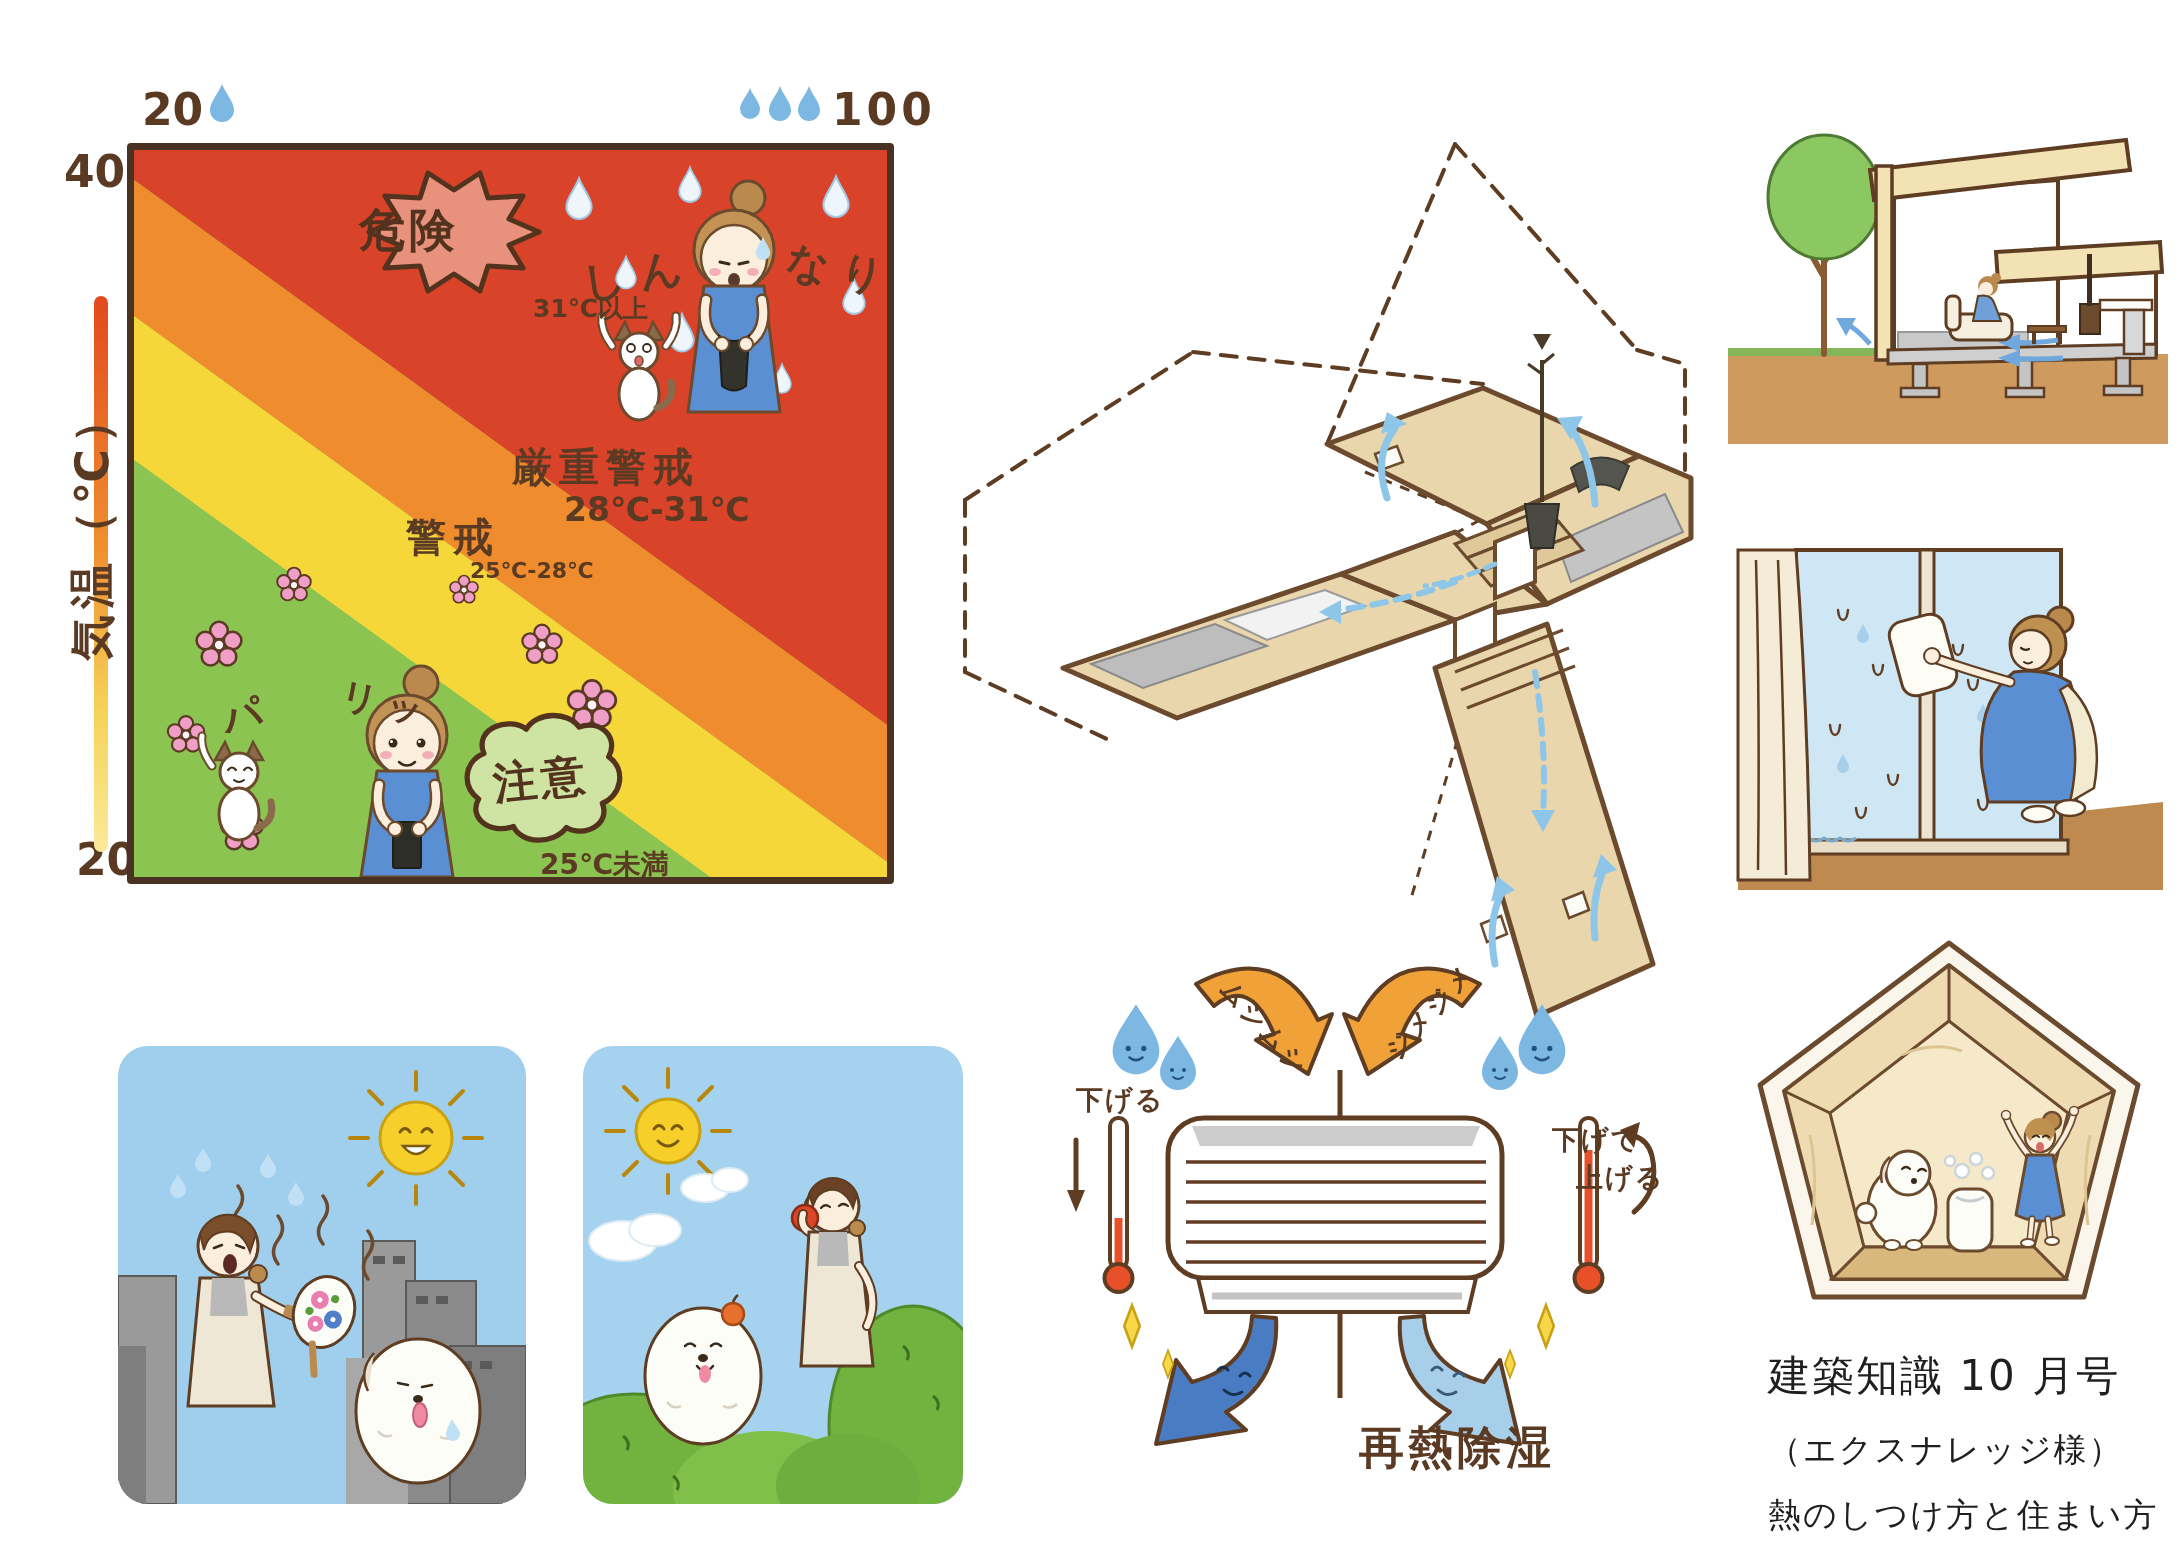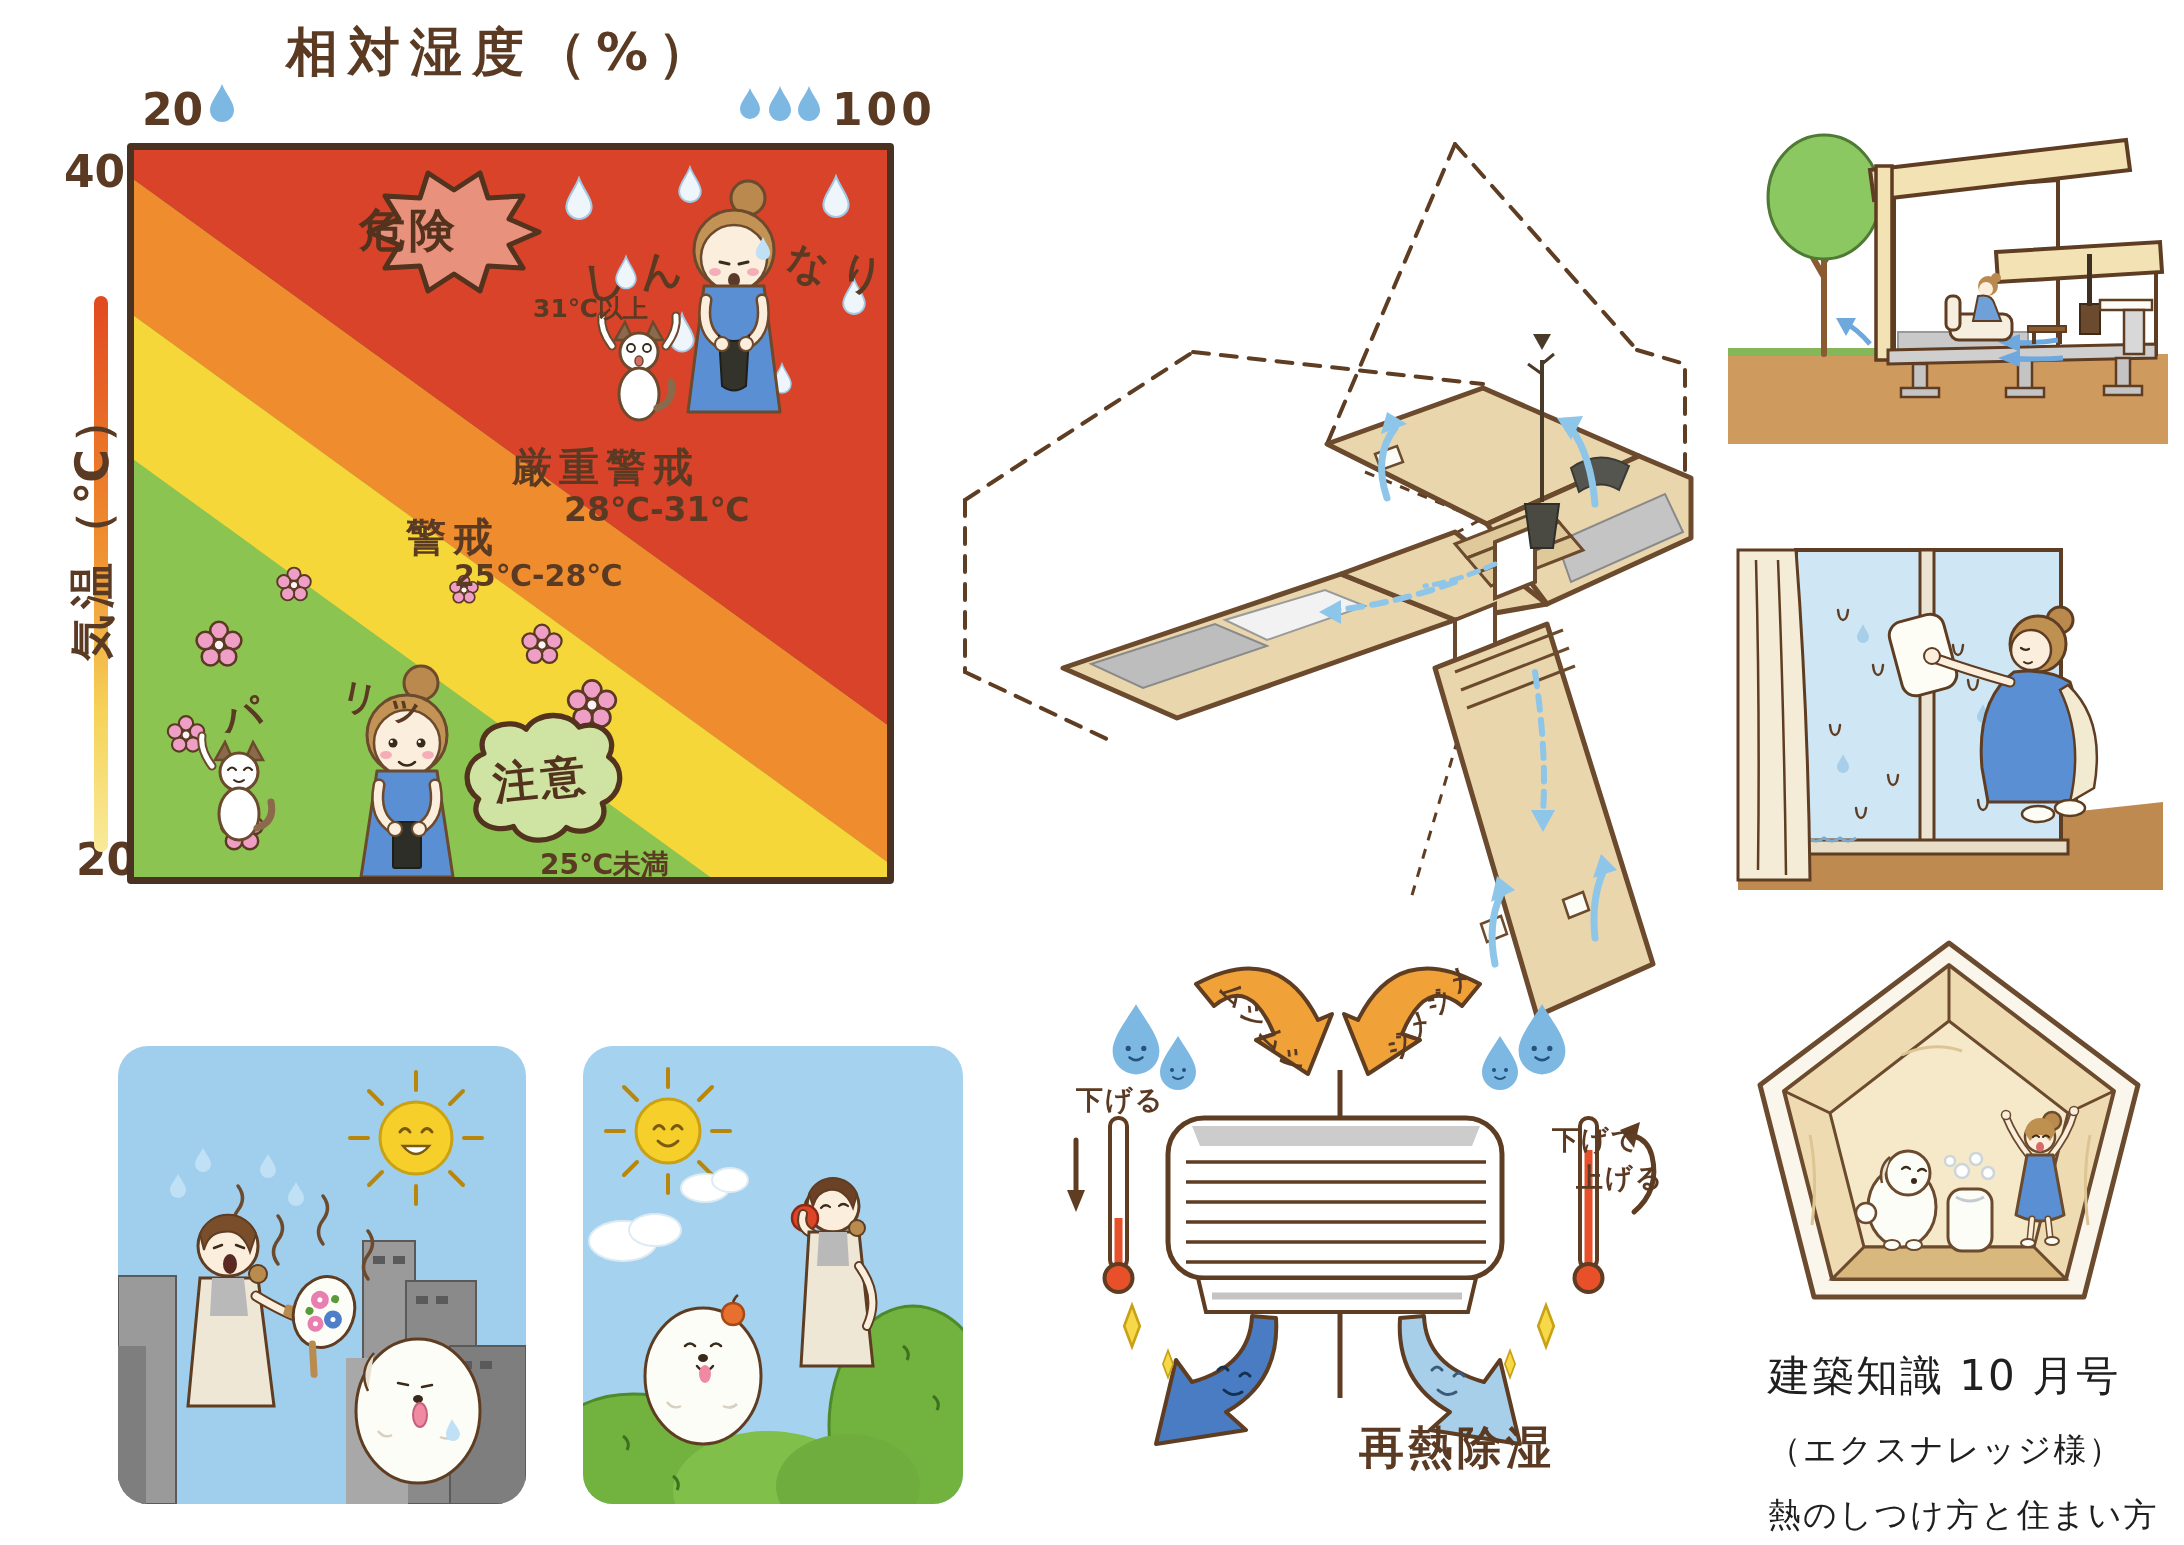--- a/index.html
+++ b/index.html
@@ -9,21 +9,20 @@
   .hw{color:#5a3a22;font-weight:bold;white-space:nowrap;}
   .print{color:#1f1f1f;font-weight:normal;white-space:nowrap;}
   svg{display:block;overflow:visible;}
 </style>
 </head>
 <body>
 
 <div class="canvas">
 
   <div class="abs" style="left:0;top:0;width:920px;height:900px;">
-    <div class="abs hw" style="left:223px;top:18px;width:560px;text-align:center;font-size:52px;letter-spacing:10px;">相対湿度（%）</div>
 
     <div class="abs hw" style="left:142px;top:84px;font-size:44px;">20</div>
     <svg class="abs" style="left:208px;top:82px;" width="28" height="42" viewBox="0 0 28 42">
       <path d="M14 2 C18 12 26 20 26 28 A12 12 0 1 1 2 28 C2 20 10 12 14 2 Z" fill="#7db8e2"></path>
     </svg>
     <svg class="abs" style="left:738px;top:84px;" width="84" height="44" viewBox="0 0 84 44">
       <path d="M12 4 C15 12 22 18 22 25 A10 10 0 1 1 2 25 C2 18 9 12 12 4 Z" fill="#7db8e2"></path>
       <path d="M42 2 C45 11 53 18 53 26 A11 11 0 1 1 31 26 C31 18 39 11 42 2 Z" fill="#7db8e2"></path>
       <path d="M71 2 C74 11 82 18 82 26 A11 11 0 1 1 60 26 C60 18 68 11 71 2 Z" fill="#7db8e2"></path>
     </svg>
@@ -145,21 +144,21 @@
       <div class="abs hw" style="left:225px;top:50px;width:190px;text-align:left;font-size:46px;letter-spacing:4px;color:#53331e;">危険</div>
       <div class="abs hw" style="left:360px;top:142px;font-size:25px;margin-left:39px;">31℃以上</div>
 
       <div class="abs hw" style="left:448px;top:96px;font-size:42px;letter-spacing:14px;transform:rotate(-10deg);">しん</div>
       <div class="abs hw" style="left:652px;top:92px;font-size:42px;letter-spacing:12px;transform:rotate(10deg);">なり</div>
 
       <div class="abs hw" style="left:378px;top:290px;font-size:40px;letter-spacing:7px;">厳重警戒</div>
       <div class="abs hw" style="left:430px;top:340px;font-size:33px;">28℃-31℃</div>
 
       <div class="abs hw" style="left:272px;top:360px;font-size:40px;letter-spacing:7px;">警戒</div>
-      <div class="abs hw" style="left:320px;top:408px;font-size:30px;text-align:center;">25℃-28℃</div>
+      <div class="abs hw" style="left:336px;top:408px;font-size:22px;text-align:center;">25℃-28℃</div>
 
       <svg class="abs" style="left:318px;top:556px;" width="178" height="148" viewBox="0 0 168 140">
         <path d="M30 45 C20 20 55 10 70 22 C80 5 110 5 120 20 C140 12 158 30 148 48 C165 60 160 85 142 92 C150 112 125 125 108 115 C95 132 65 130 58 114 C35 122 15 105 25 88 C8 75 12 52 30 45 Z" fill="#cfe3a2" stroke="#53331e" stroke-width="5" stroke-linejoin="round"></path>
       </svg>
       <div class="abs hw" style="left:318px;top:600px;width:178px;text-align:center;font-size:44px;letter-spacing:4px;color:#53331e;transform:rotate(-6deg);">注意</div>
       <div class="abs hw" style="left:406px;top:696px;font-size:28px;">25℃未満</div>
 
       <div class="abs hw" style="left:88px;top:538px;font-size:40px;transform:rotate(-16deg);">パ</div>
       <div class="abs hw" style="left:206px;top:530px;font-size:36px;letter-spacing:10px;transform:rotate(12deg);">リッ</div>
     </div>

